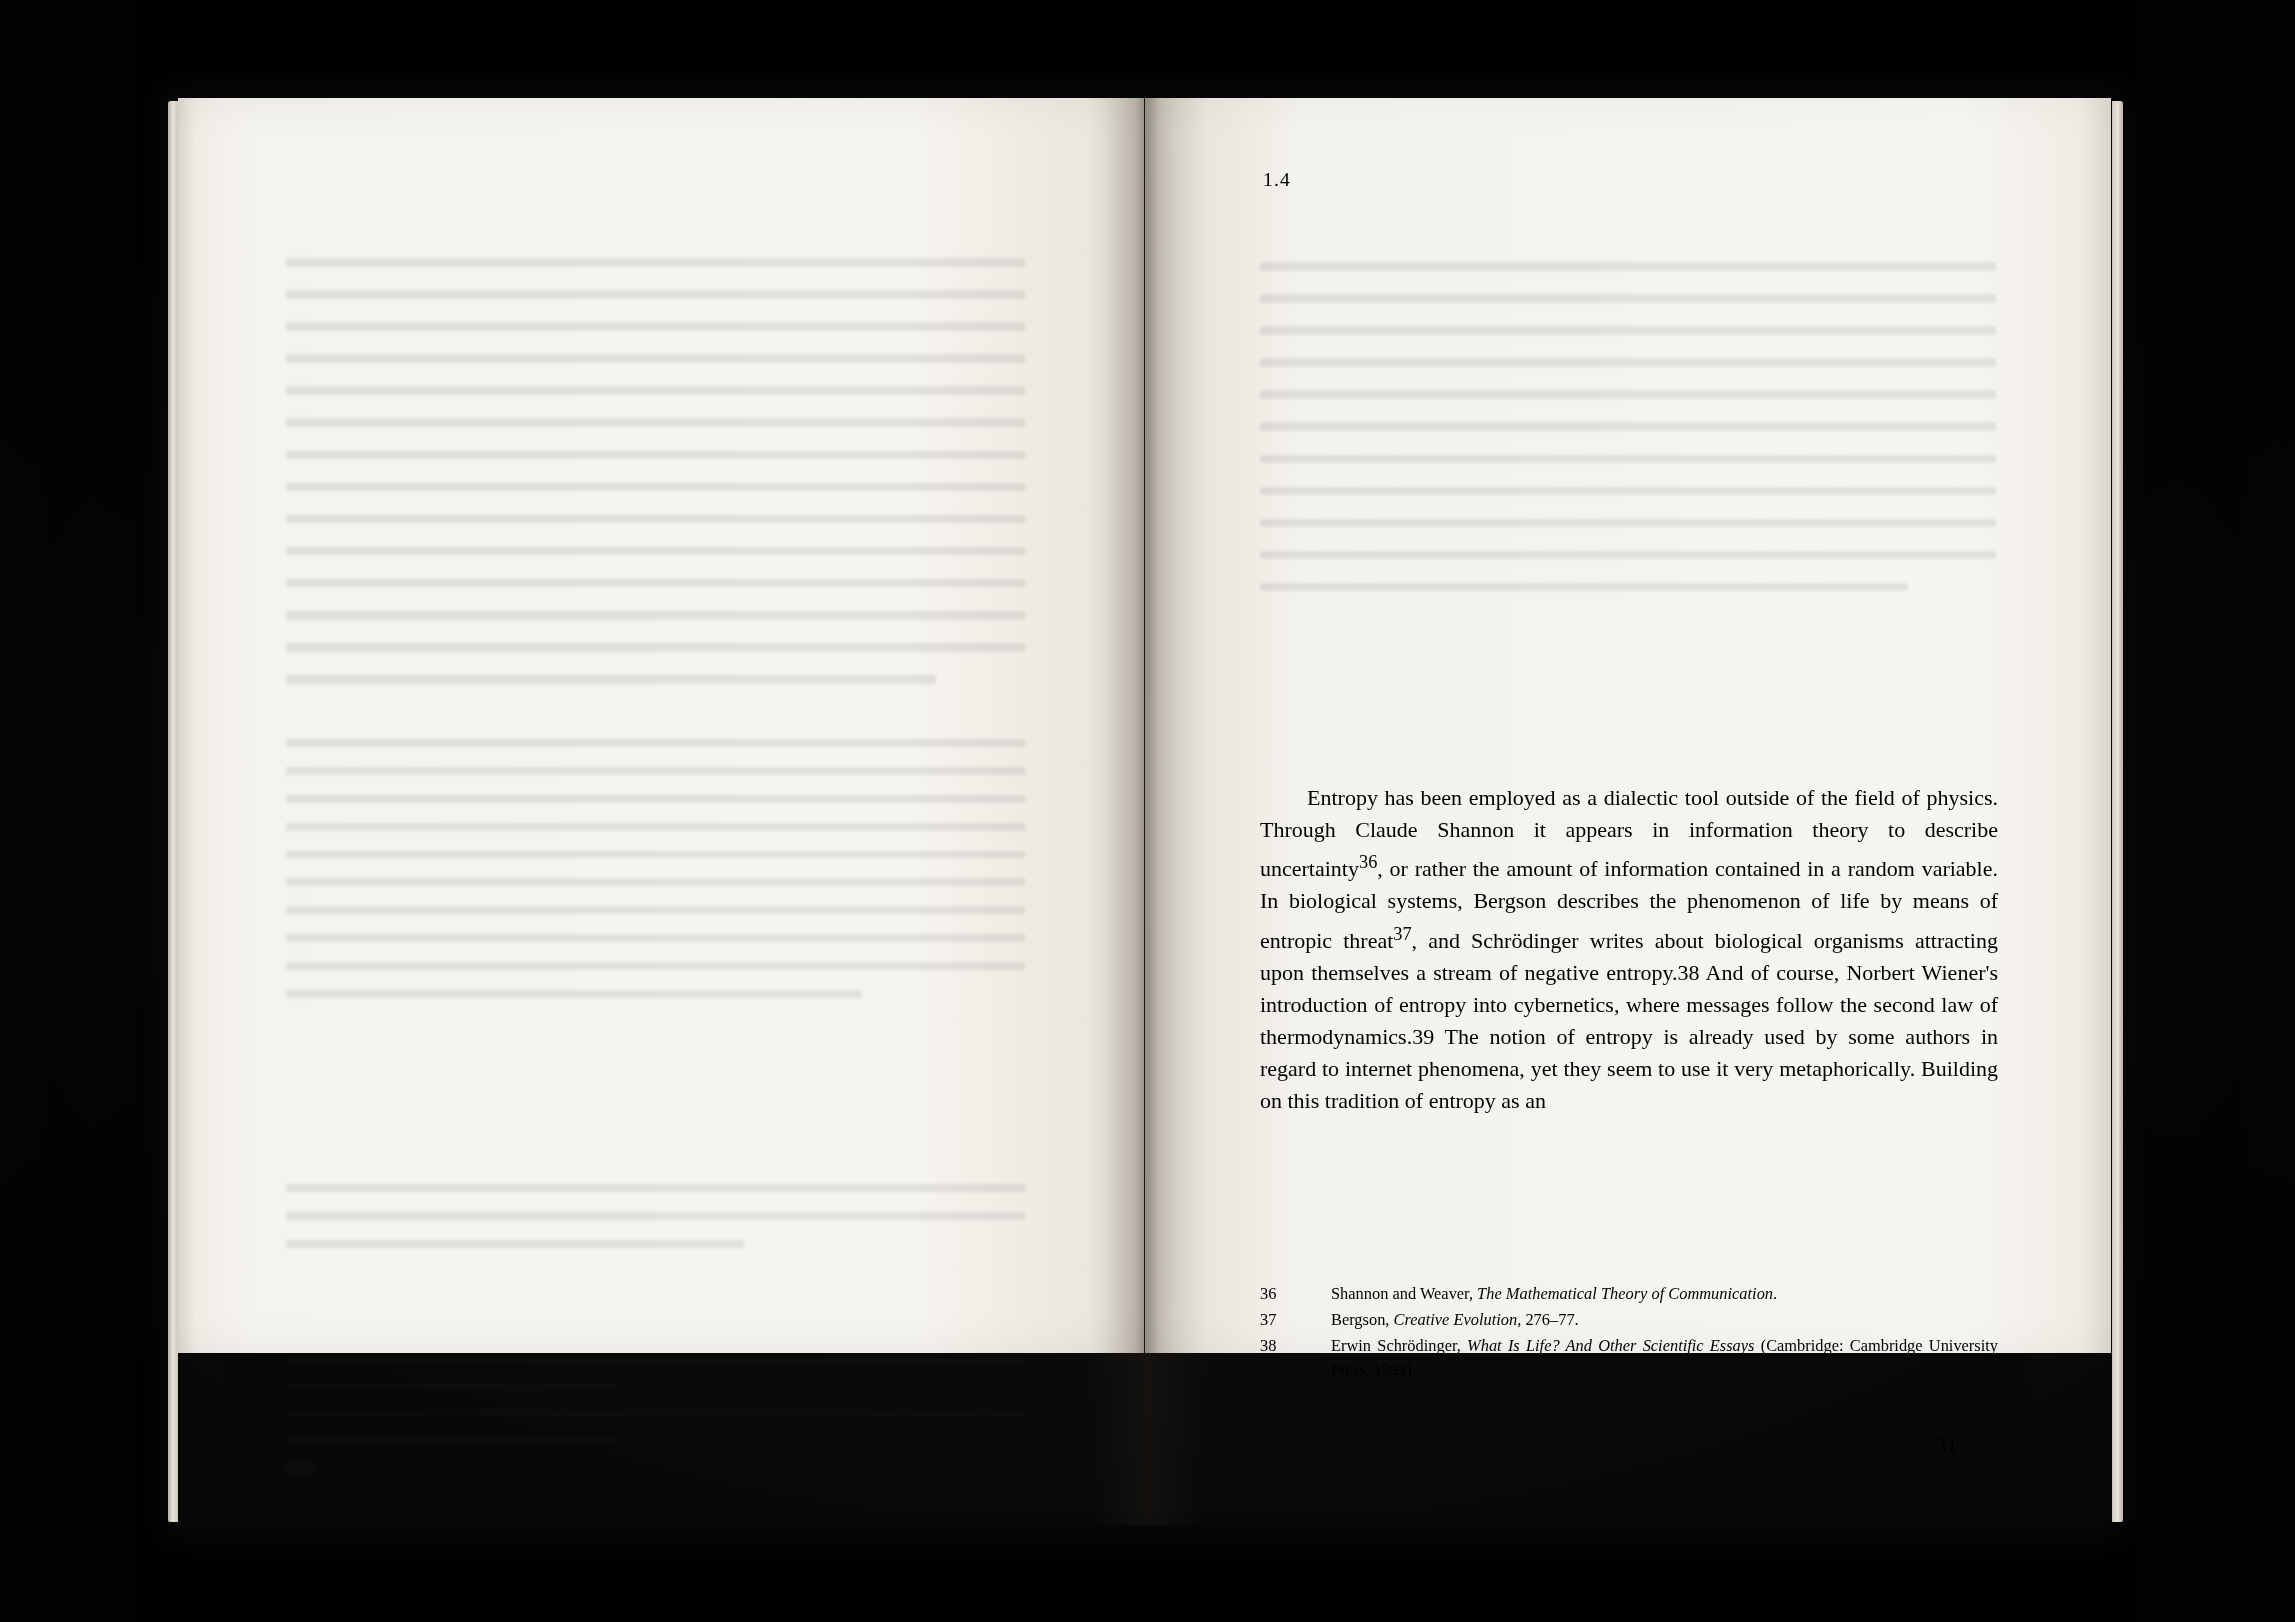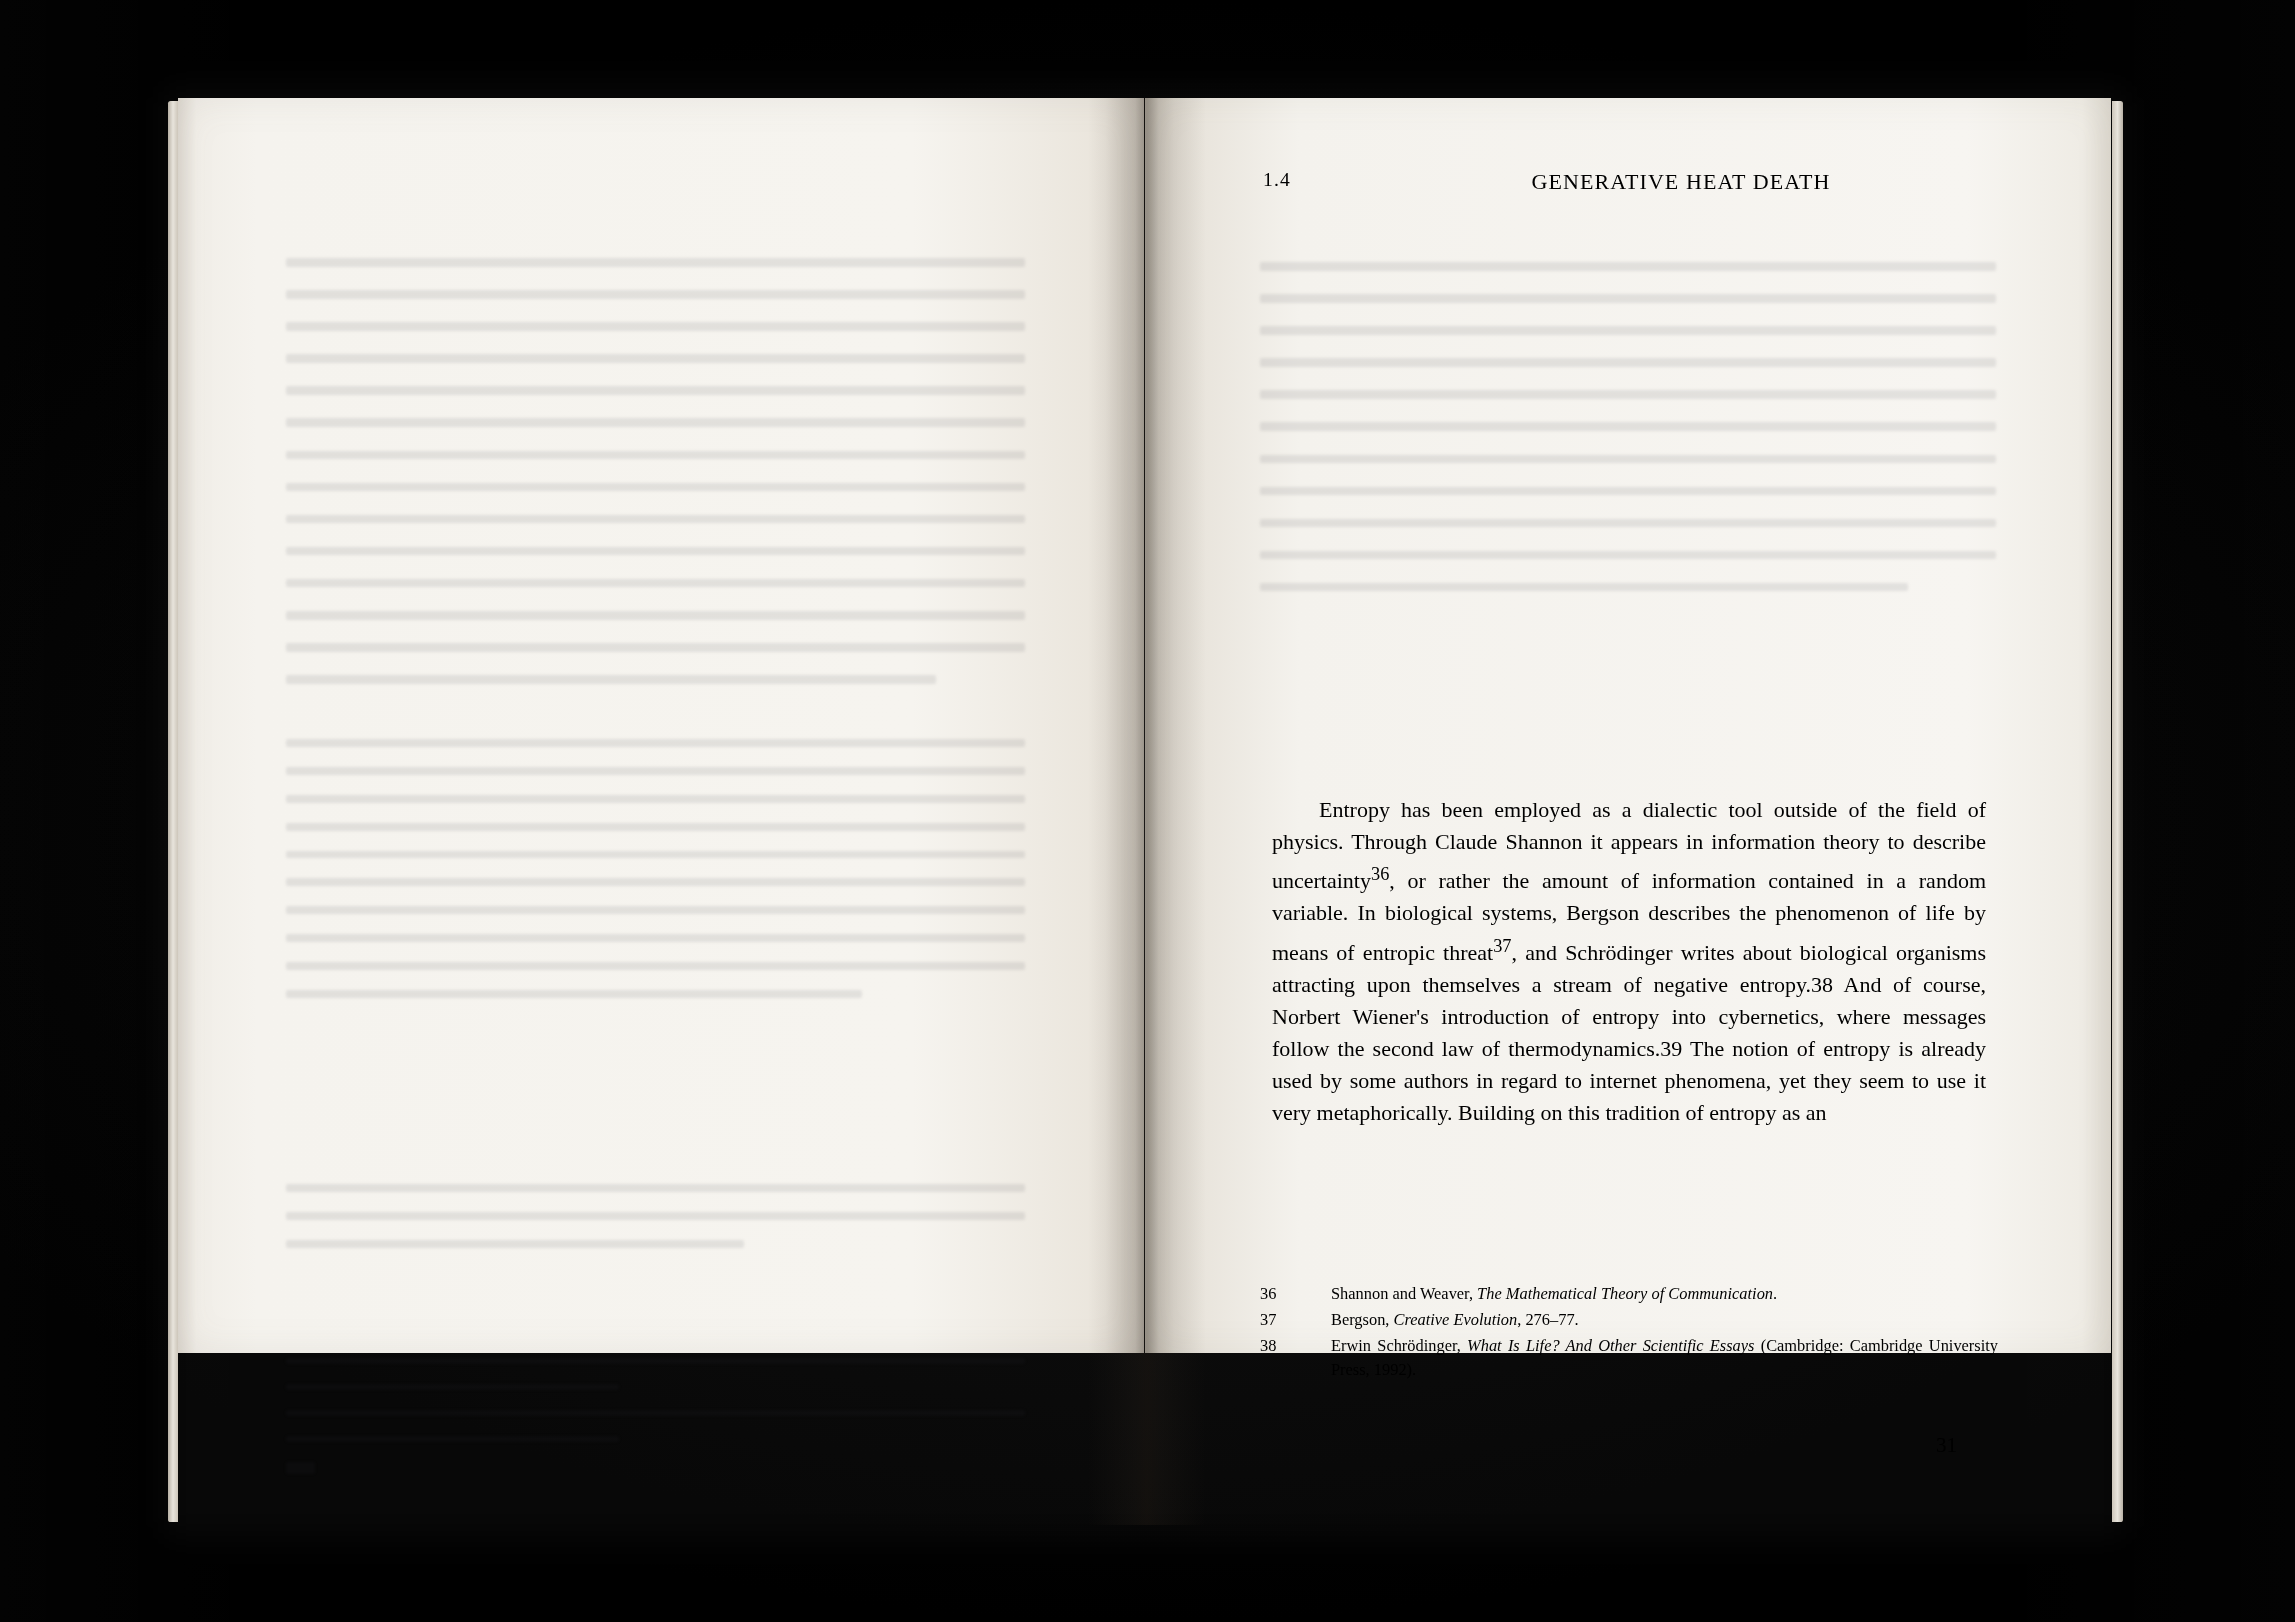--- a/index.html
+++ b/index.html
@@ -117,21 +117,21 @@
               font-variant: small-caps; font-size: 22px; letter-spacing: 0.05em; }
 
   .body-col {
     position: absolute;
     font-size: 22px;
     line-height: 32px;
     text-align: justify;
     text-justify: inter-word;
     hyphens: auto;
   }
-  .body-col p { margin: 12px; text-indent: 47px; }
+  .body-col p { margin: 0; text-indent: 47px; }
 
   .footnotes {
     position: absolute;
     font-size: 16.4px;
     line-height: 23.6px;
   }
   .fn-row { display: flex; margin-bottom: 2.6px; }
   .fn-num { width: 71px; flex: 0 0 71px; }
   .fn-text { flex: 1; text-align: justify; }
   .fn-text i { font-style: italic; }
@@ -224,21 +224,20 @@
       <div></div>
         <div></div>
         <div></div>
         <div></div>
         <div></div>
       <div class="short4"></div>
     </div>
 
     <div class="running-head rh-folio">1.4</div>
 
-    <div class="running-head rh-title">GENERATIVE HEAT DEATH</div>
 
     <div class="body-col" style="left:115px; top:684px; width:738px;">
       <p><span id="bodytext">Entropy has been employed as a dialectic tool outside of the field of physics. Through Claude Shannon it appears in information theory to describe uncertainty<sup>36</sup>, or rather the amount of information contained in a random variable. In biological systems, Bergson describes the phenomenon of life by means of entropic threat<sup>37</sup>, and Schrödinger writes about biological organisms attracting upon themselves a stream of negative entropy.38 And of course, Norbert Wiener's introduction of entropy into cybernetics, where messages follow the second law of thermodynamics.39 The notion of entropy is already used by some authors in regard to internet phenomena, yet they seem to use it very metaphorically. Building on this tradition of entropy as an</span></p>
     </div>
 
     <div class="footnotes" style="left:115px; top:1184px; width:738px;">
       <div class="fn-row">
         <div class="fn-num">36</div>
         <div class="fn-text">
           <span>Shannon and Weaver, </span><i>The Mathematical Theory of Communication</i><span>.</span>

